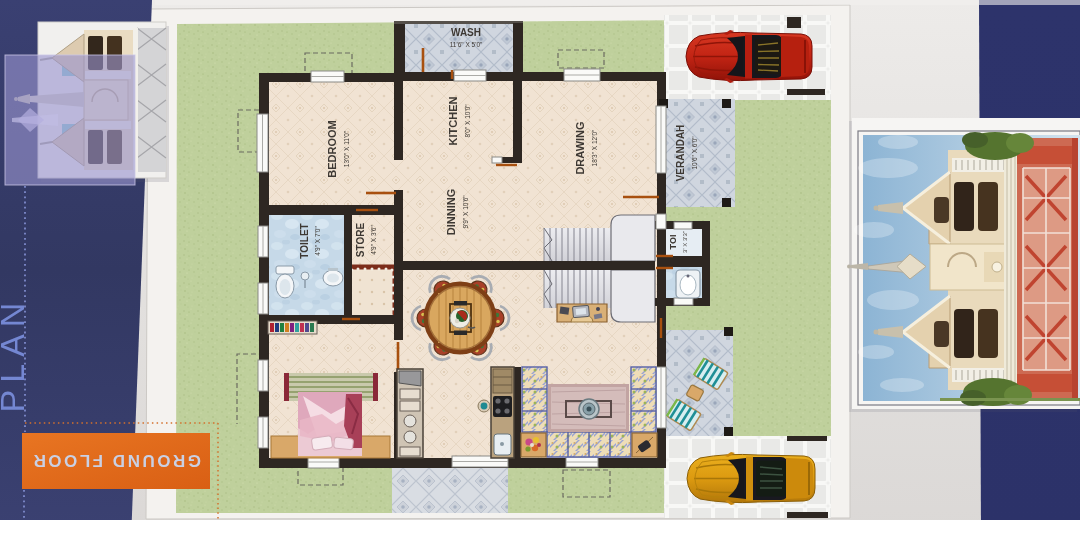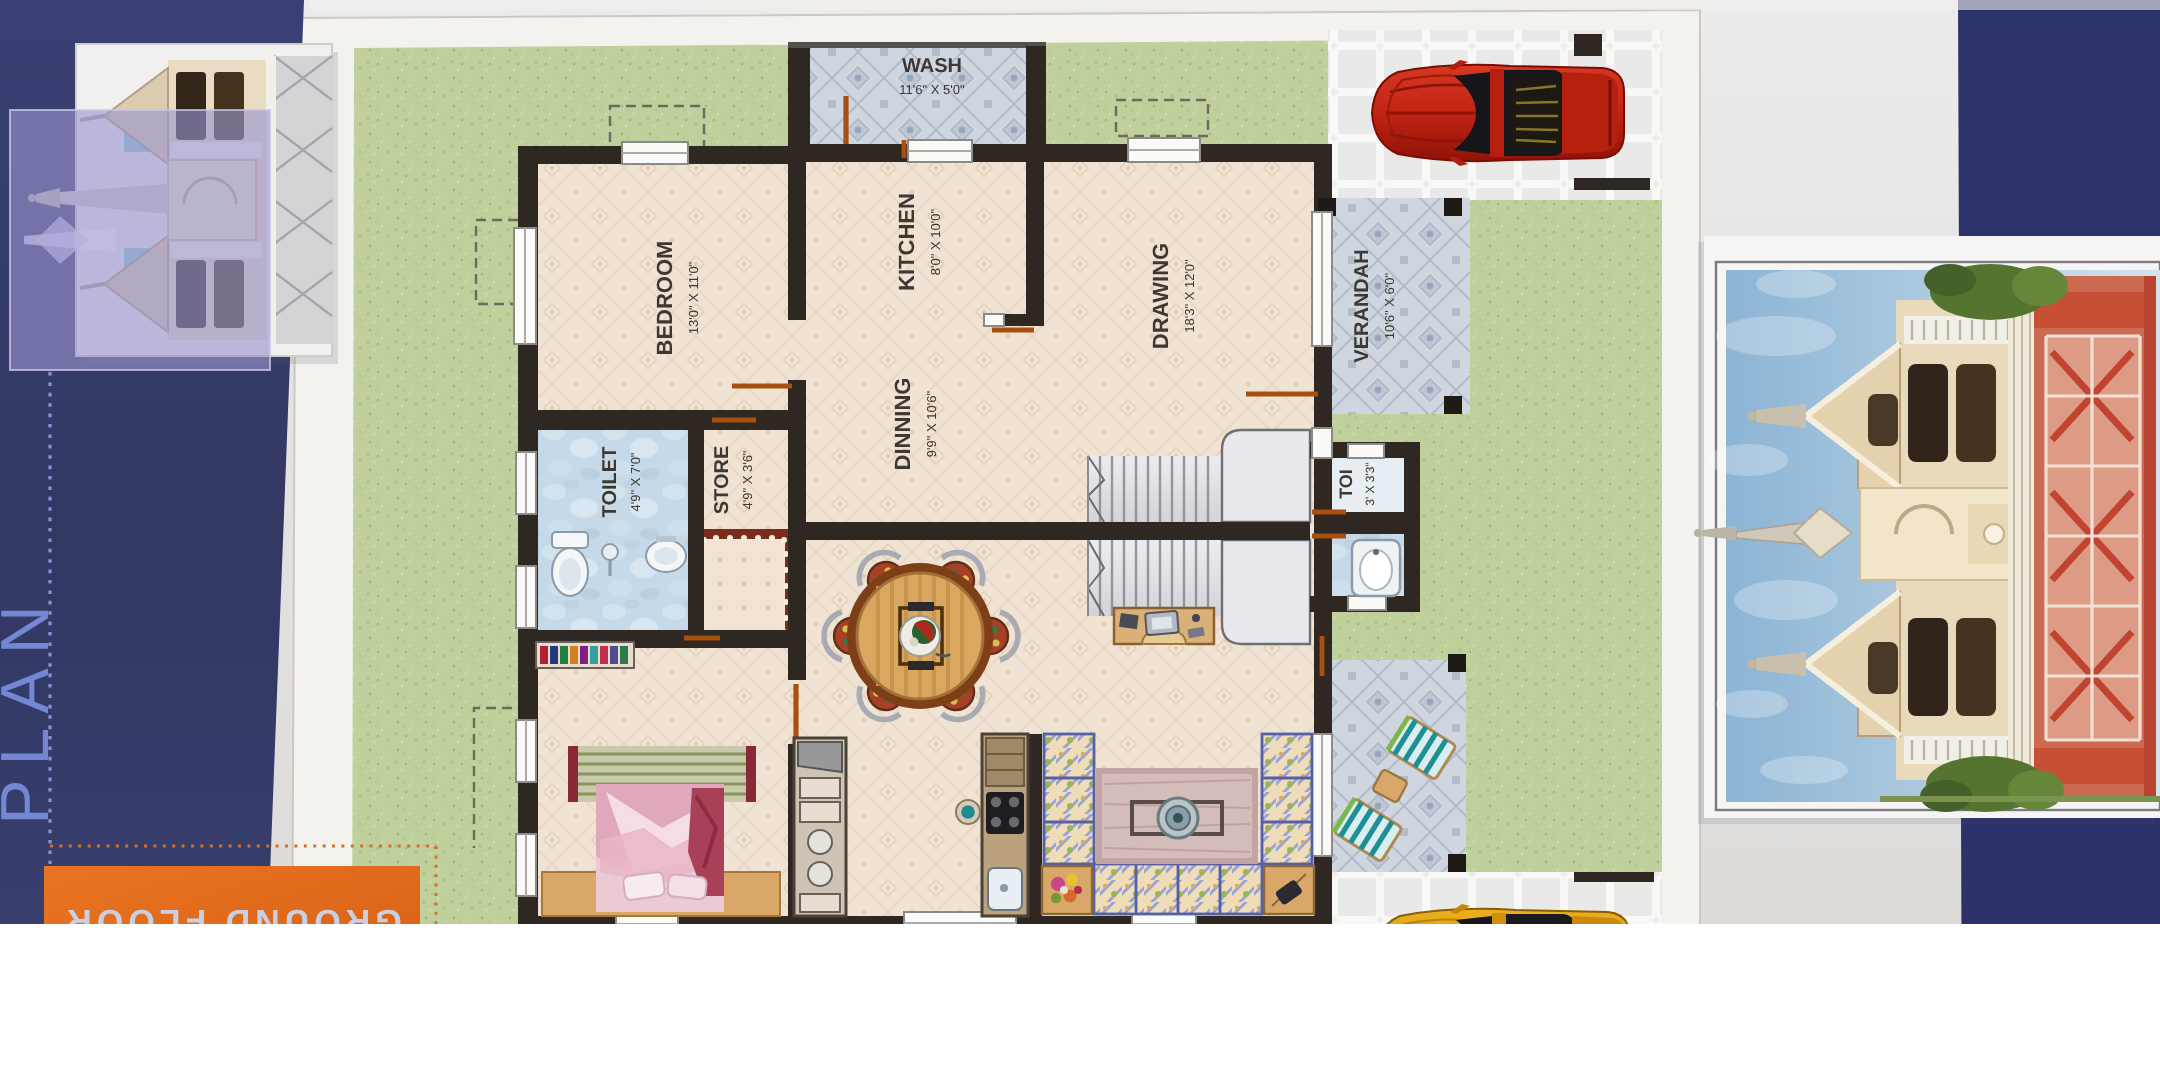--- a/index.html
+++ b/index.html
@@ -1,14 +1,14 @@
 <!DOCTYPE html>
 <html><head><meta charset="utf-8"><style>
 html,body{margin:0;padding:0;}
-.stage{position:relative;width:1080px;height:462px;overflow:hidden;background:#e5e3e1;font-family:"Liberation Sans",sans-serif;}
+.stage{position:relative;width:1080px;height:520px;overflow:hidden;background:#e5e3e1;font-family:"Liberation Sans",sans-serif;}
 </style></head><body>
 <div class="stage">
 <svg width="1080" height="540" viewBox="0 0 1080 540" xmlns="http://www.w3.org/2000/svg">
 <defs>
 <linearGradient id="bgGrad" x1="0" y1="0" x2="0" y2="1">
 <stop offset="0" stop-color="#edebe9"></stop>
           <stop offset="0.5" stop-color="#e3e1df"></stop>
           <stop offset="1" stop-color="#dbd8d6"></stop>
 </linearGradient>
 <linearGradient id="lpanel" x1="0" y1="0" x2="0" y2="1">

